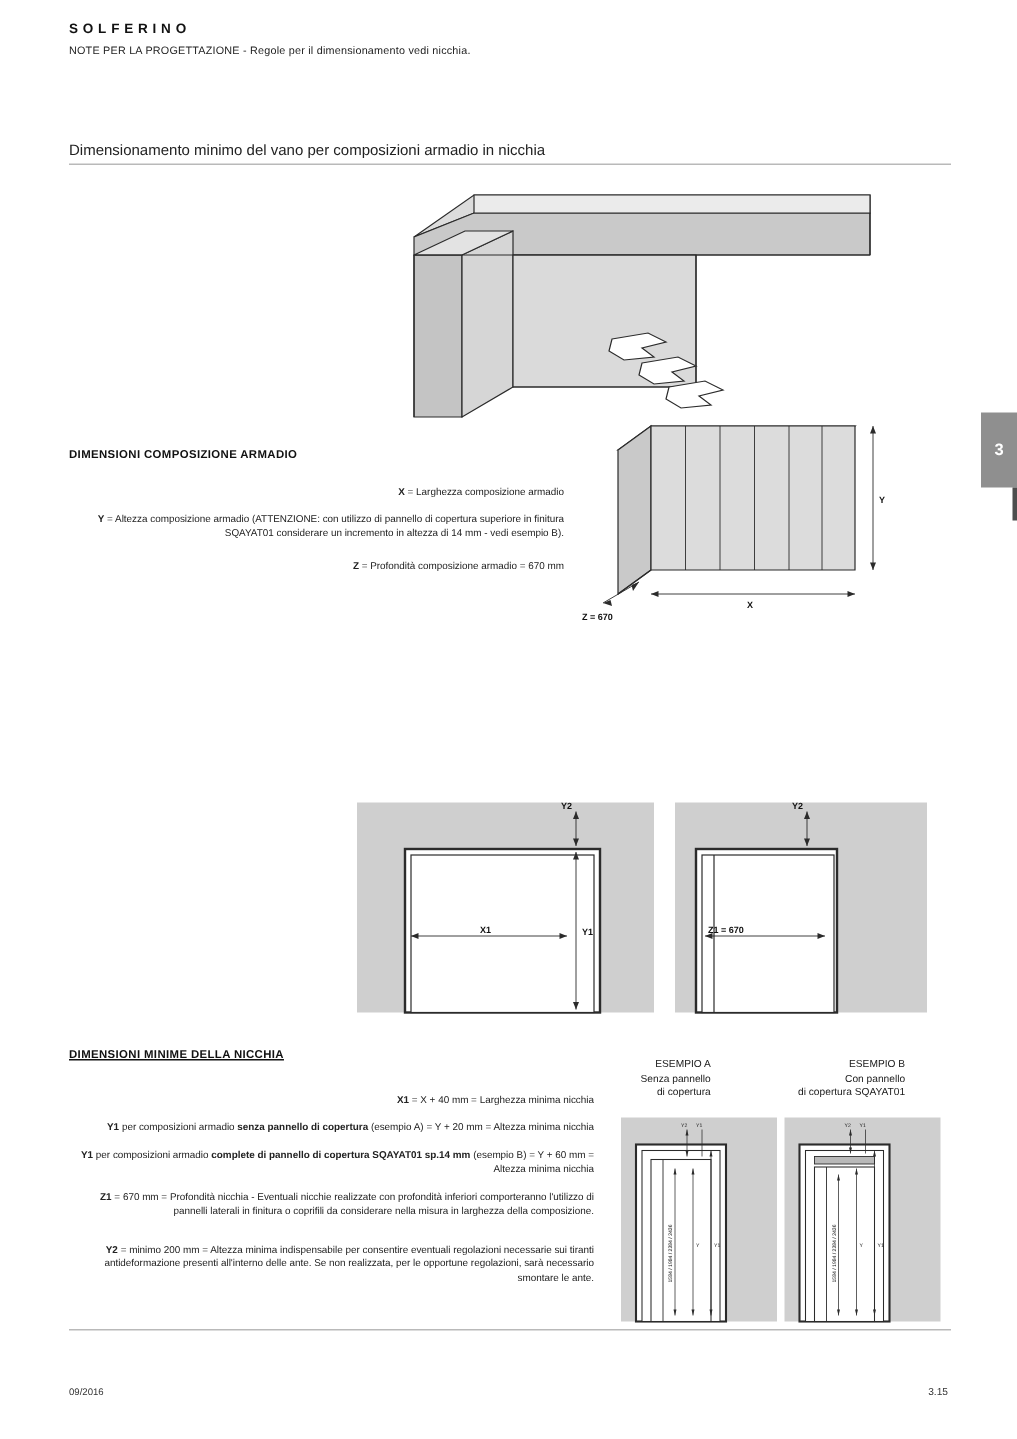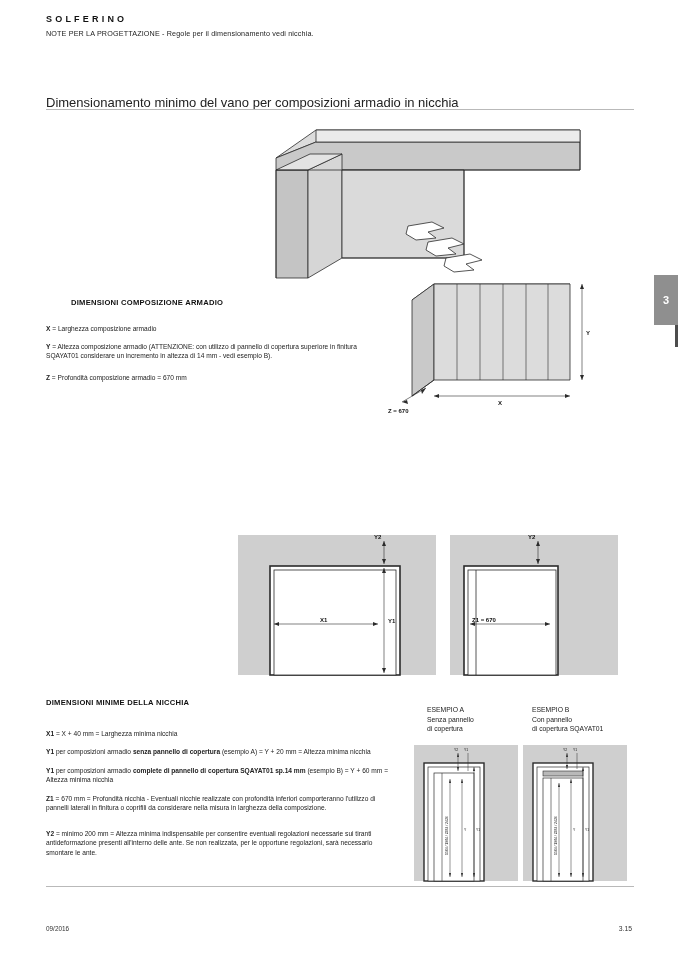--- a/index.html
+++ b/index.html
@@ -5,37 +5,37 @@
   * { box-sizing: border-box; }
   html, body { margin:0; padding:0; }
   body {
     width: 678px; height: 959px;
     background: #ffffff;
     font-family: "Liberation Sans", sans-serif;
     color: #1a1a1a;
     position: relative;
     overflow: hidden;
   }
-  .page { position:absolute; inset:0; }
+  .page { position:absolute; inset:0;text-align:right; }
 
   
   .brand {
     position:absolute; left:46px; top:14px;
     font-size:9px; font-weight:bold; letter-spacing:3.2px;
     color:#111;
   }
   .subtitle {
     position:absolute; left:46px; top:29px;
     font-size:7.2px; color:#222; letter-spacing:0.15px;
   }
 
   
   .section-caption {
     position:absolute; left:46px; top:95px;
-    font-size:13px; color:#222;
+    font-size:10px; color:#222;
   }
   .rule-top {
     position:absolute; left:46px; top:109px; width:588px; height:1px;
     background:#b9b9b9;
   }
 
   
   .tab-marker {
     position:absolute; right:0px; top:275px; width:24px; height:50px;
     background:#8f8f8f;
@@ -159,21 +159,21 @@
       <polygon points="170,118 165,116 165,120" fill="#2b2b2b"></polygon>
       <text class="lbl" x="98" y="127">X</text>
 
       <line x1="2" y1="124" x2="26" y2="110" stroke="#2b2b2b" stroke-width="0.6"></line>
       <polygon points="2,124 7,122 8,126" fill="#2b2b2b"></polygon>
       <polygon points="26,110 21,112 22,116" fill="#2b2b2b"></polygon>
       <text class="lbl" x="-12" y="135">Z = 670</text>
     </svg>
   </div>
 
-  <div class="h-title" style="left:46px; top:298px;margin-left:25px;">DIMENSIONI COMPOSIZIONE ARMADIO</div>
+  <div class="h-title" style="left:46px; top:298px;">DIMENSIONI COMPOSIZIONE ARMADIO</div>
   <div class="para" style="left:46px; top:324px; width:330px;">
     <span><b>X</b> = Larghezza composizione armadio</span>
   </div>
   <div class="para" style="left:46px; top:342px; width:330px;">
     <span><b>Y</b> = Altezza composizione armadio (ATTENZIONE: con utilizzo di pannello di copertura superiore in finitura SQAYAT01 considerare un incremento in altezza di 14 mm - vedi esempio B).</span>
   </div>
   <div class="para" style="left:46px; top:373px; width:330px;">
     <span><b>Z</b> = Profondità composizione armadio = 670 mm</span>
   </div>
 
@@ -212,21 +212,21 @@
       <polygon points="88,29 86,24 90,24" fill="#2b2b2b"></polygon>
       <text class="lbl" x="78" y="4">Y2</text>
 
       <line x1="20" y1="89" x2="100" y2="89" stroke="#2b2b2b" stroke-width="0.6"></line>
       <polygon points="20,89 25,87 25,91" fill="#2b2b2b"></polygon>
       <polygon points="100,89 95,87 95,91" fill="#2b2b2b"></polygon>
       <text class="lbl" x="22" y="87">Z1 = 670</text>
     </svg>
   </div>
 
-  <div class="h-title" style="left:46px; top:698px;">DIMENSIONI MINIME DELLA NICCHIA</div>
+  <div class="h-title" style="left:46px; top:698px;text-decoration:underline;">DIMENSIONI MINIME DELLA NICCHIA</div>
   <div class="para" style="left:46px; top:729px; width:350px;">
     <span><b>X1</b> = X + 40 mm = Larghezza minima nicchia</span>
   </div>
   <div class="para" style="left:46px; top:747px; width:350px;">
     <span><b>Y1</b> per composizioni armadio <b>senza pannello di copertura</b> (esempio A) = Y + 20 mm = Altezza minima nicchia</span>
   </div>
   <div class="para" style="left:46px; top:766px; width:350px;">
     <span><b>Y1</b> per composizioni armadio <b>complete di pannello di copertura SQAYAT01 sp.14 mm</b> (esempio B) = Y + 60 mm = Altezza minima nicchia</span>
   </div>
   <div class="para" style="left:46px; top:794px; width:350px;">

